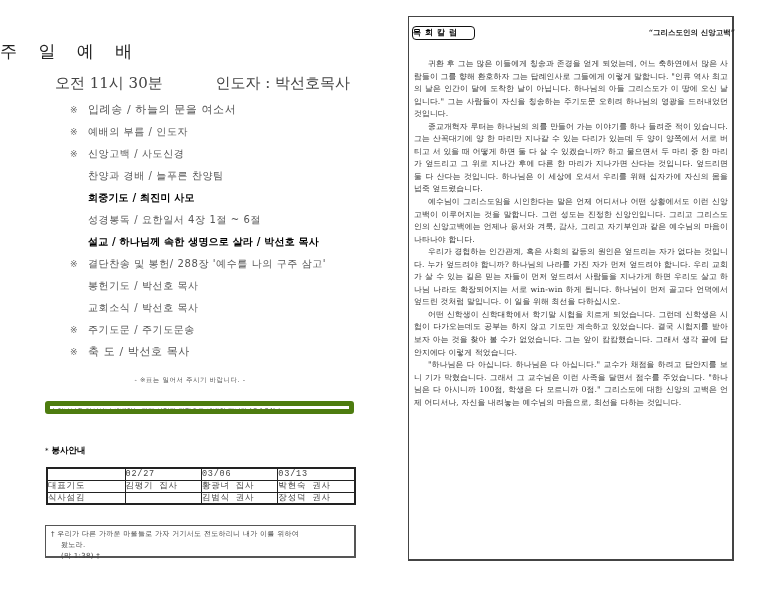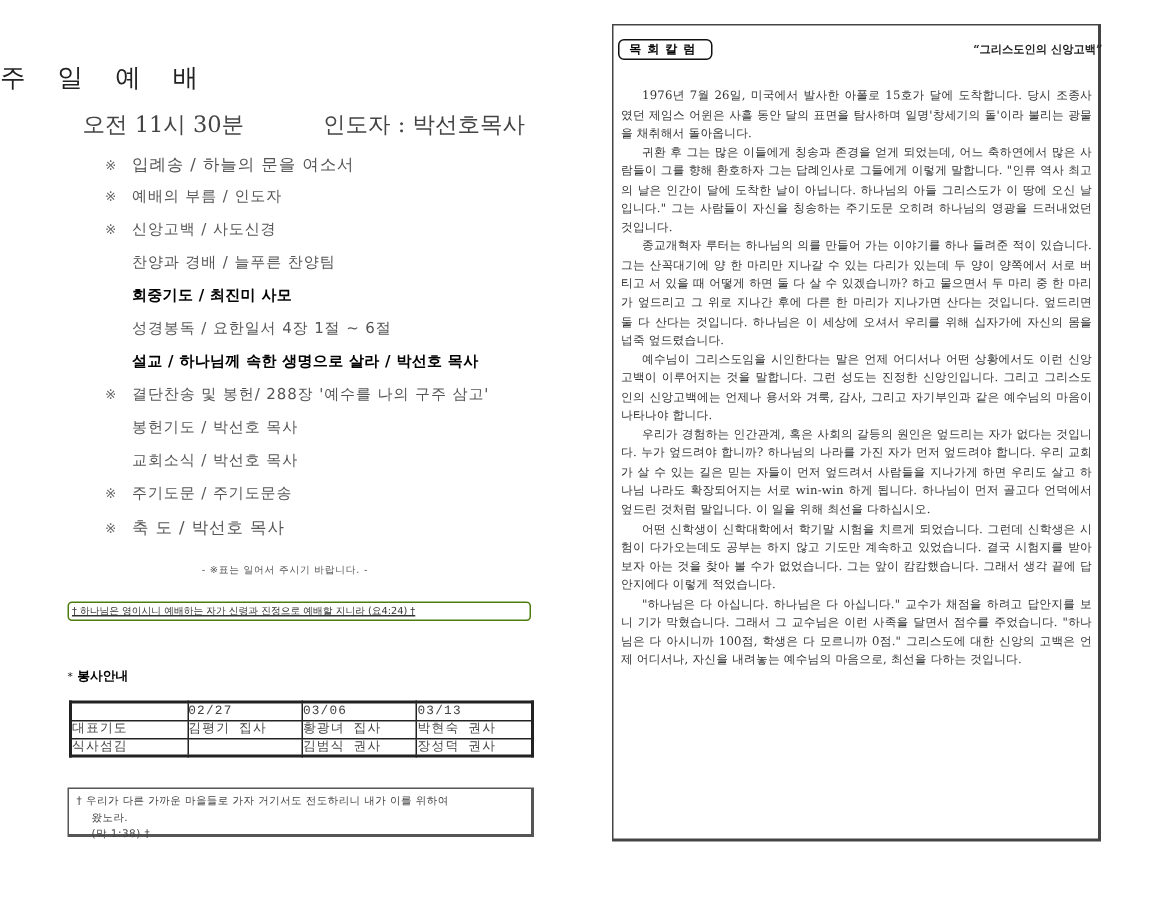--- a/index.html
+++ b/index.html
@@ -28,21 +28,21 @@
   .order li .mark { display: inline-block; width: 18px; color: #666; font-size: 9px; }
   .order li .mark.blank { visibility: hidden; }
   .order li.bold { font-weight: bold; color: #000; letter-spacing: 0.2px; }
   .order li.big { font-size: 11px; }
   .note {
     position: absolute; top: 376px; left: 0; width: 380px; text-align: center;
     font-size: 6.5px; color: #555; letter-spacing: 0.5px;
   }
   .verse-box {
     position: absolute; left: 45px; top: 401px; width: 309px; height: 13px;
-    border: 1px solid #4d7c0f; border-radius: 3px;
+    border: 5px solid #4d7c0f; border-radius: 3px;
     font-size: 6.5px; line-height: 11px; color: #333; padding-left: 2px;
     white-space: nowrap; text-decoration: underline; overflow: hidden;
   }
   .service-title {
     position: absolute; left: 45px; top: 445px;
     font-size: 8.5px; font-weight: bold; color: #000;
   }
   .service-title .bullet { font-weight: normal; font-size: 7px; margin-right: 3px; }
   table.duty {
     position: absolute; left: 46px; top: 467px; width: 310px;
@@ -65,21 +65,21 @@
 
   
   .column-box {
     position: absolute; left: 408px; top: 16px; width: 326px; height: 545px;
     border: 1px solid #444; border-width: 1px 2px 2px 1px;
   }
   .badge {
     position: absolute; left: 412px; top: 26px; width: 63px; height: 14px;
     border: 1.5px solid #111; border-radius: 4px;
     font-size: 8px; font-weight: bold; color: #000;
-    text-align: center; line-height: 11px; letter-spacing: 4px;
+    text-align: left; line-height: 11px; letter-spacing: 4px;
   }
   .column-title {
     position: absolute; left: 475px; width: 260px; top: 28px; text-align: right;
     font-family: "DejaVu Serif", serif; font-size: 7.5px; font-weight: bold; color: #222;
   }
   .column-body {
     position: absolute; left: 414px; top: 58px; width: 314px;
     font-family: "DejaVu Serif", serif; font-size: 7.8px; line-height: 12.55px;
     color: #333; text-align: justify; letter-spacing: 0.15px;
   }
@@ -147,20 +147,19 @@
     <span>왔노라.</span>
     <span>(막 1:38) †</span>
   </div>
 </div>
 
 <div class="column-box"></div>
 <div class="badge">목회칼럼</div>
 <div class="column-title">“그리스도인의 신앙고백”</div>
 
 <div class="column-body">
-  <p>1976년 7월 26일, 미국에서 발사한 아폴로 15호가 달에 도착합니다. 당시 조종사였던 제임스 어윈은 사흘 동안 달의 표면을 탐사하며 일명'창세기의 돌'이라 불리는 광물을 채취해서 돌아옵니다.</p>
   <p>귀환 후 그는 많은 이들에게 칭송과 존경을 얻게 되었는데, 어느 축하연에서 많은 사람들이 그를 향해 환호하자 그는 답례인사로 그들에게 이렇게 말합니다. "인류 역사 최고의 날은 인간이 달에 도착한 날이 아닙니다. 하나님의 아들 그리스도가 이 땅에 오신 날입니다." 그는 사람들이 자신을 칭송하는 주기도문 오히려 하나님의 영광을 드러내었던 것입니다.</p>
   <p>종교개혁자 루터는 하나님의 의를 만들어 가는 이야기를 하나 들려준 적이 있습니다. 그는 산꼭대기에 양 한 마리만 지나갈 수 있는 다리가 있는데 두 양이 양쪽에서 서로 버티고 서 있을 때 어떻게 하면 둘 다 살 수 있겠습니까? 하고 물으면서 두 마리 중 한 마리가 엎드리고 그 위로 지나간 후에 다른 한 마리가 지나가면 산다는 것입니다. 엎드리면 둘 다 산다는 것입니다. 하나님은 이 세상에 오셔서 우리를 위해 십자가에 자신의 몸을 넙죽 엎드렸습니다.</p>
   <p>예수님이 그리스도임을 시인한다는 말은 언제 어디서나 어떤 상황에서도 이런 신앙고백이 이루어지는 것을 말합니다. 그런 성도는 진정한 신앙인입니다. 그리고 그리스도인의 신앙고백에는 언제나 용서와 겨룩, 감사, 그리고 자기부인과 같은 예수님의 마음이 나타나야 합니다.</p>
   <p>우리가 경험하는 인간관계, 혹은 사회의 갈등의 원인은 엎드리는 자가 없다는 것입니다. 누가 엎드려야 합니까? 하나님의 나라를 가진 자가 먼저 엎드려야 합니다. 우리 교회가 살 수 있는 길은 믿는 자들이 먼저 엎드려서 사람들을 지나가게 하면 우리도 살고 하나님 나라도 확장되어지는 서로 win-win 하게 됩니다. 하나님이 먼저 골고다 언덕에서 엎드린 것처럼 말입니다. 이 일을 위해 최선을 다하십시오.</p>
   <p>어떤 신학생이 신학대학에서 학기말 시험을 치르게 되었습니다. 그런데 신학생은 시험이 다가오는데도 공부는 하지 않고 기도만 계속하고 있었습니다. 결국 시험지를 받아보자 아는 것을 찾아 볼 수가 없었습니다. 그는 앞이 캄캄했습니다. 그래서 생각 끝에 답안지에다 이렇게 적었습니다.</p>
   <p>"하나님은 다 아십니다. 하나님은 다 아십니다." 교수가 채점을 하려고 답안지를 보니 기가 막혔습니다. 그래서 그 교수님은 이런 사족을 달면서 점수를 주었습니다. "하나님은 다 아시니까 100점, 학생은 다 모르니까 0점." 그리스도에 대한 신앙의 고백은 언제 어디서나, 자신을 내려놓는 예수님의 마음으로, 최선을 다하는 것입니다.</p>
 </div>
 
 </body></html>

